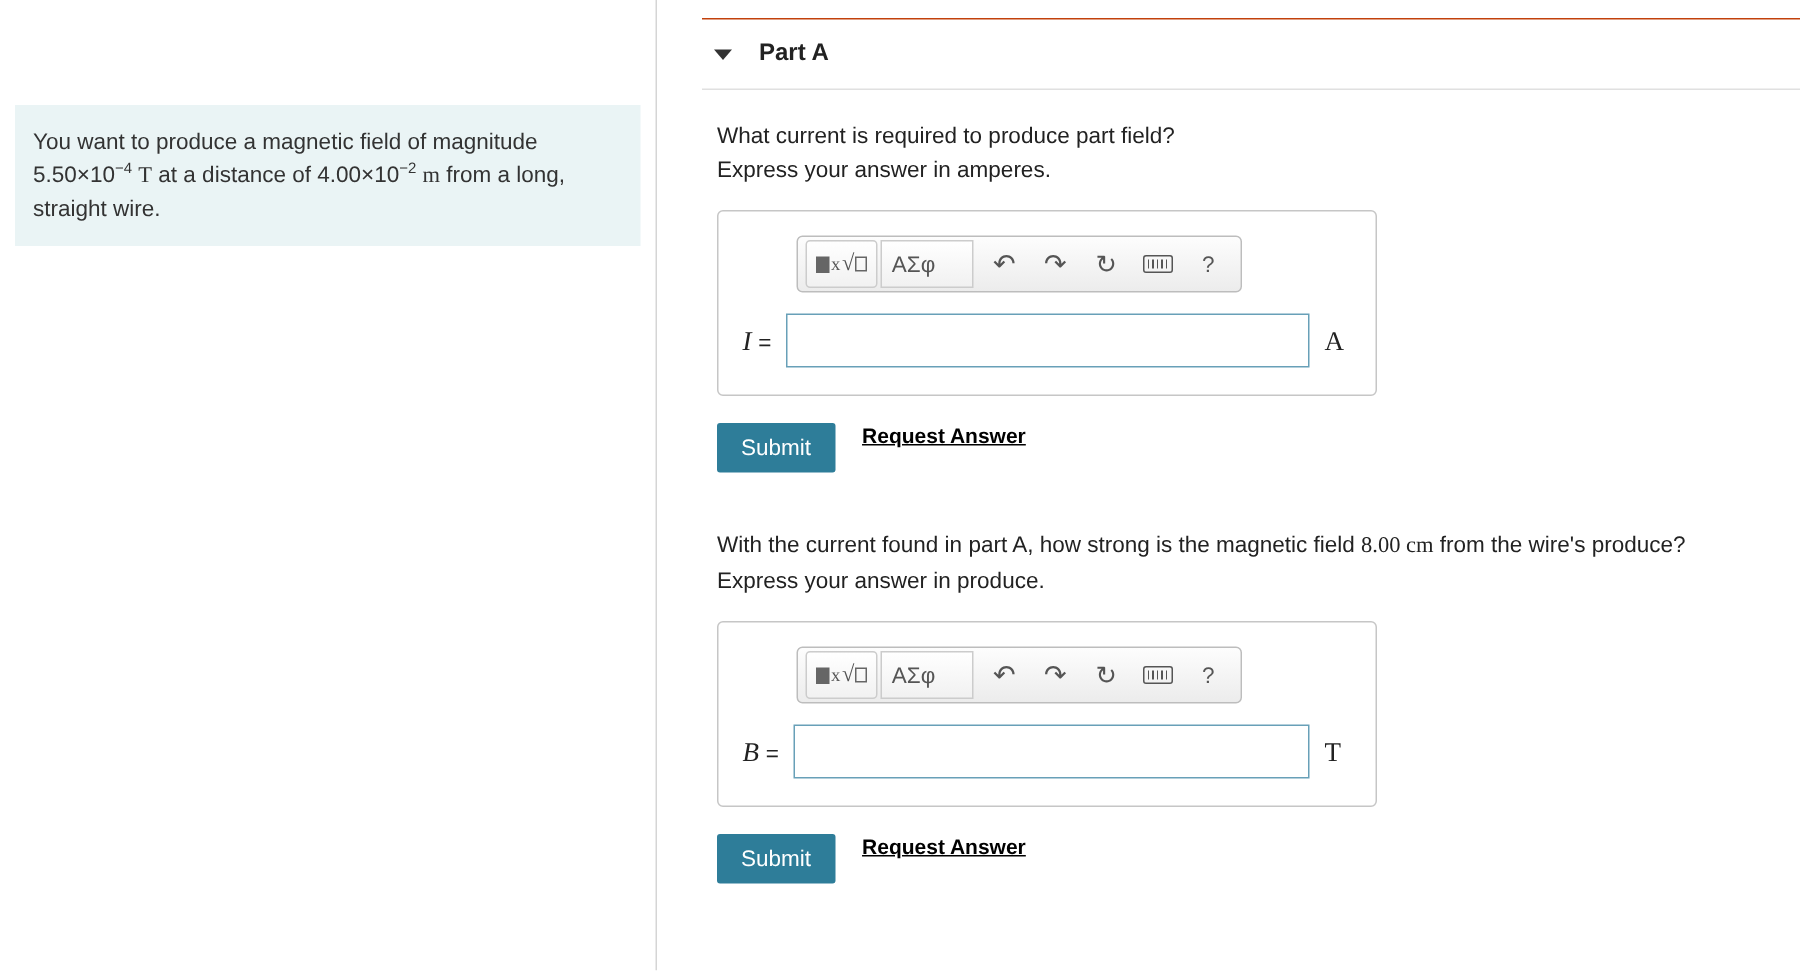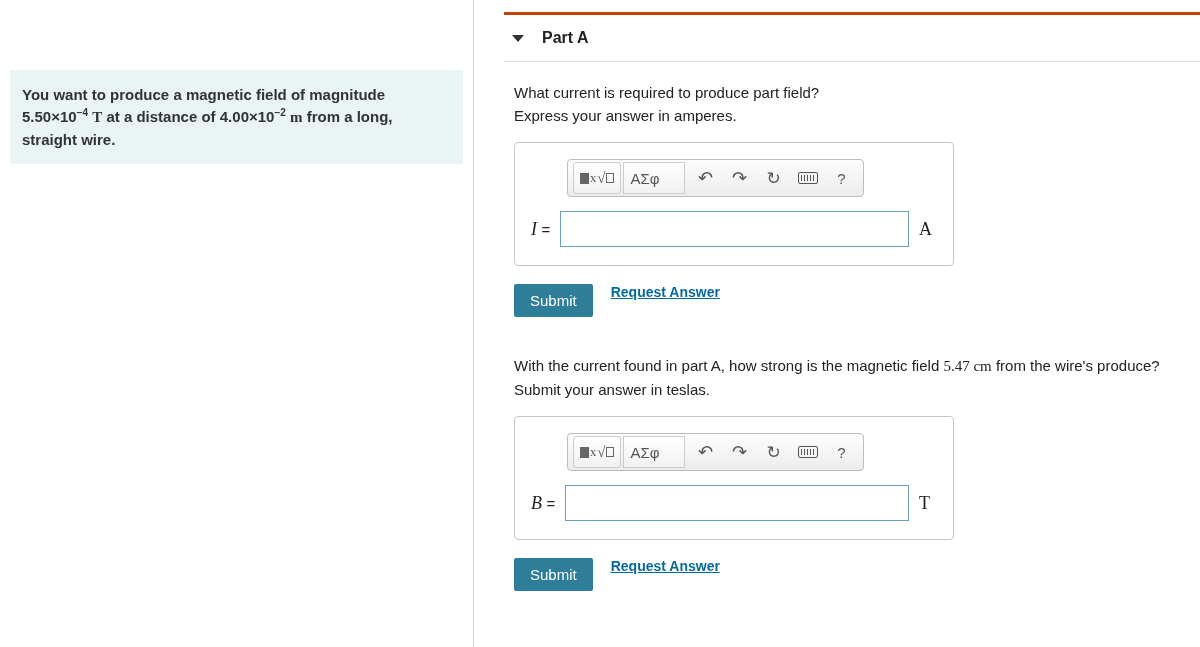--- a/index.html
+++ b/index.html
@@ -10,39 +10,38 @@
     background: #fff;
     width: 1200px;
     height: 647px;
     overflow: hidden;
   }
   .layout {
     display: flex;
     height: 100%;
   }
   .left-col {
-    width: 474px;
+    width: 438px;
     padding: 70px 10px 10px 10px;
     border-right: 1px solid #d5d5d5;
-    font-weight: bold;
   }
   .problem-box {
     background: #eaf4f5;
     padding: 14px 12px;
     line-height: 1.45;
     color: #333;
   }
   .problem-box sup { font-size: 10px; vertical-align: super; }
   .serif-var { font-family: "Times New Roman", serif; }
   .right-col {
     flex: 1;
     padding: 0 0 0 30px;
   }
   .part-header {
-    border-top: 3px solid #c2410c;
+    border-top: 1px solid #c2410c;
     border-bottom: 1px solid #e0e0e0;
     padding: 14px 0;
     display: flex;
     align-items: center;
     gap: 18px;
     margin-top: 18px;
   }
   .part-header:first-child { margin-top: 12px; }
   .part-body {
     padding: 22px 10px 18px 10px;
@@ -141,21 +140,21 @@
   .submit-btn {
     background: #2e7d99;
     color: #fff;
     border: none;
     padding: 8px 16px;
     font-size: 15px;
     border-radius: 2px;
     cursor: pointer;
   }
   .link {
-    color: #0369a1;
+    color: #000000;
     text-decoration: underline;
     font-weight: bold;
     font-size: 14px;
     cursor: pointer;
   }
   .kbd-icon {
     display:inline-block;
     width:20px; height:12px;
     border:1.5px solid #555;
     border-radius:2px;
@@ -224,23 +223,23 @@
       </div>
 
       <div class="actions">
         <button class="submit-btn">Submit</button>
         <span class="link">Request Answer</span>
       </div>
     </div>
 
     <div class="part-body">
       <div class="question-line">
-        <span>With the current found in part A, how strong is the magnetic field </span><span class="serif-var">5.47 cm</span><span> from the wire's produce?</span>
-      </div>
-      <span class="instr">Submit your answer in teslas.</span>
+        <span>With the current found in part A, how strong is the magnetic field </span><span class="serif-var">8.00 cm</span><span> from the wire's produce?</span>
+      </div>
+      <span class="instr">Express your answer in produce.</span>
 
       <div class="answer-group">
         <div class="toolbar">
           <span class="tool-btn boxed">
             <span class="templates-icon"><span class="box"></span><sup>x</sup>√<span style="display:inline-block;width:8px;height:10px;border:1px solid #666;"></span></span>
           </span>
           <span class="tool-btn boxed group-end">ΑΣφ</span>
           <span class="tool-btn">
               <span class="undo-arrow">↶</span>
             </span>

